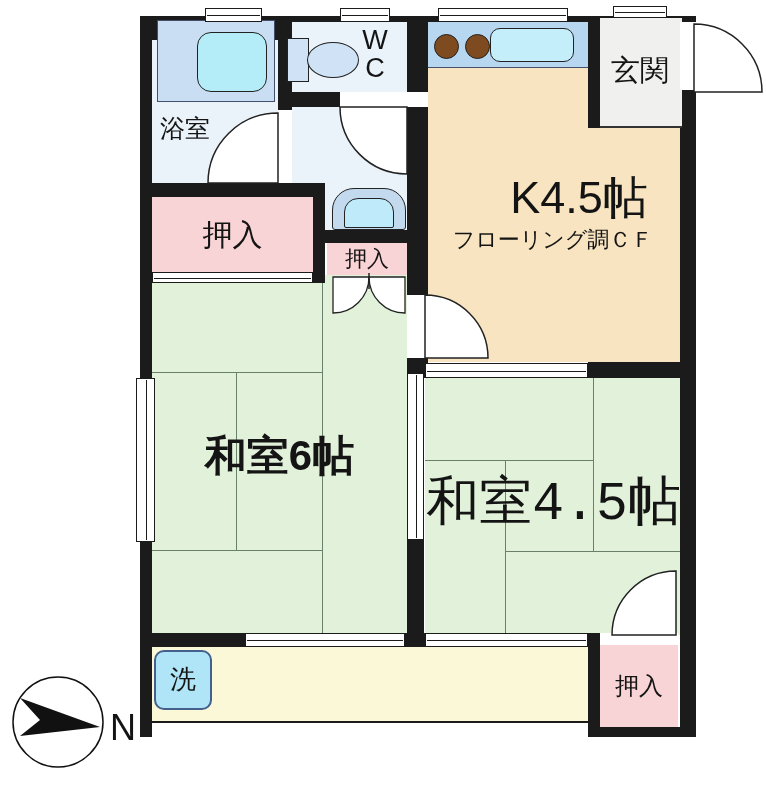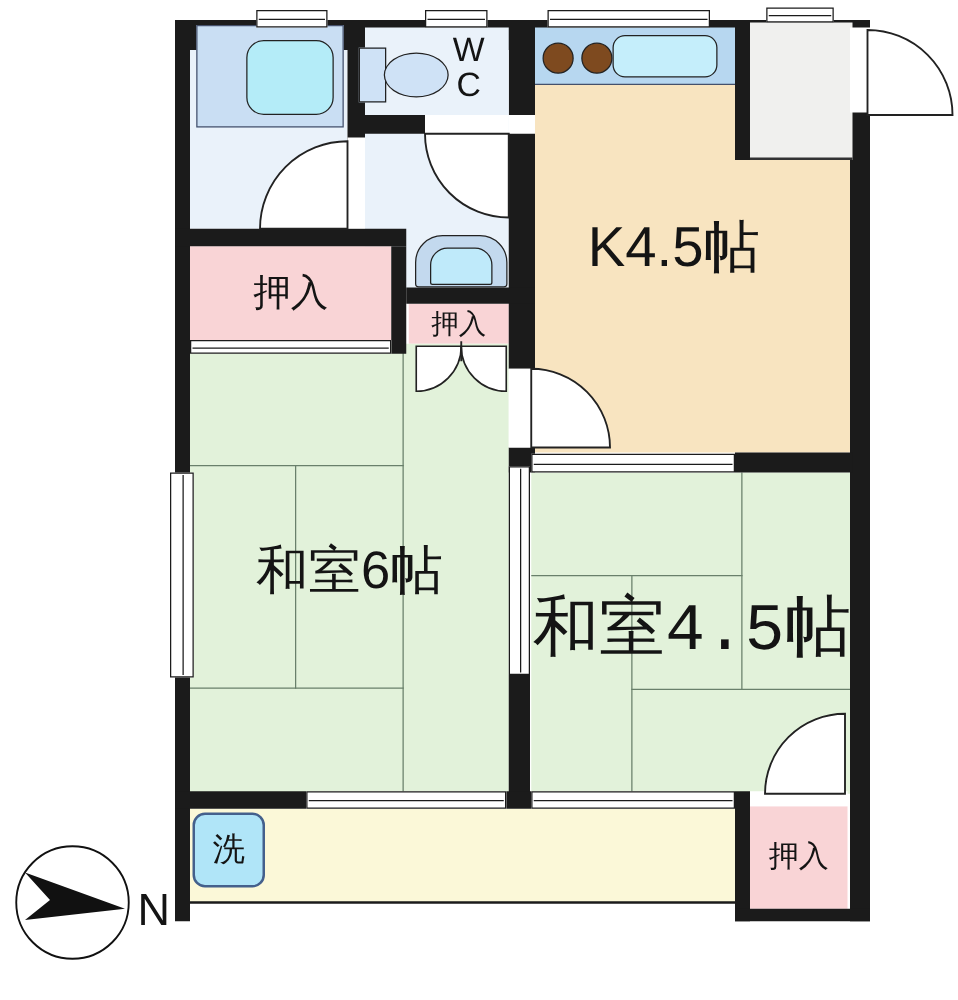--- a/index.html
+++ b/index.html
@@ -106,42 +106,51 @@
     <path d="M425,358 L425,295 A63,63 0 0 1 488,358 Z" fill="#fff" stroke="#222" stroke-width="1.5"></path>
     <path d="M694,92 L694,24 A68,68 0 0 1 762,92 Z" fill="#fff" stroke="#222" stroke-width="1.5"></path>
     <path d="M676,635 L676,571 A64,64 0 0 0 612,635 Z" fill="#fff" stroke="#222" stroke-width="1.5"></path>
     <path d="M333,277 L369,277 A36,36 0 0 1 333,313 Z" fill="#fff" stroke="#222" stroke-width="1.3"></path>
     <path d="M405,277 L369,277 A36,36 0 0 0 405,313 Z" fill="#fff" stroke="#222" stroke-width="1.3"></path>
     <line x1="369" y1="273" x2="369" y2="289" stroke="#222" stroke-width="1.5"></line>
     <circle cx="58" cy="722" r="45" fill="#fff" stroke="#111" stroke-width="1.5"></circle>
     <polygon points="100,727 20,698 40,720 20,736" fill="#111"></polygon>
   </svg>
 
+  <div class="abs lbl" style="left:145px;top:112px;width:80px;height:32px;font-size:25px;">
+    <span>浴室</span>
+  </div>
 
   <div class="abs lbl" style="left:356px;top:22px;width:38px;height:64px;font-size:27px;flex-direction:column;">
     <span>W</span>
     <span>C</span>
   </div>
 
 
   <div class="abs lbl" style="left:152px;top:200px;width:161px;height:70px;font-size:30px;">
     <span>押入</span>
   </div>
 
   <div class="abs lbl" style="left:327px;top:243px;width:80px;height:32px;font-size:22px;">
     <span>押入</span>
   </div>
 
-  <div class="abs lbl" style="left:414px;top:172px;width:250px;height:52px;font-size:45px;">
+  <div class="abs lbl" style="left:454px;top:172px;width:250px;height:52px;font-size:45px;">
     <span>K4.5帖</span>
   </div>
 
+  <div class="abs lbl" style="left:422px;top:226px;width:262px;height:28px;font-size:22px;">
+    <span>フローリング調ＣＦ</span>
+  </div>
 
+  <div class="abs lbl" style="left:600px;top:50px;width:80px;height:40px;font-size:29px;">
+    <span>玄関</span>
+  </div>
 
-  <div class="abs lbl" style="left:152px;top:428px;width:255px;height:56px;font-size:42px;">
+  <div class="abs lbl" style="left:152px;top:428px;width:255px;height:56px;font-size:42px;font-weight:bold;">
     <span>和室6帖</span>
   </div>
 
   <div class="abs lbl" style="left:425px;top:480px;width:257px;height:52px;font-size:53px;font-family:Liberation Mono, monospace;">
     <span>和室4.5帖</span>
   </div>
 
 
   <div class="abs lbl" style="left:600px;top:645px;width:78px;height:82px;font-size:24px;">
     <span>押入</span>

